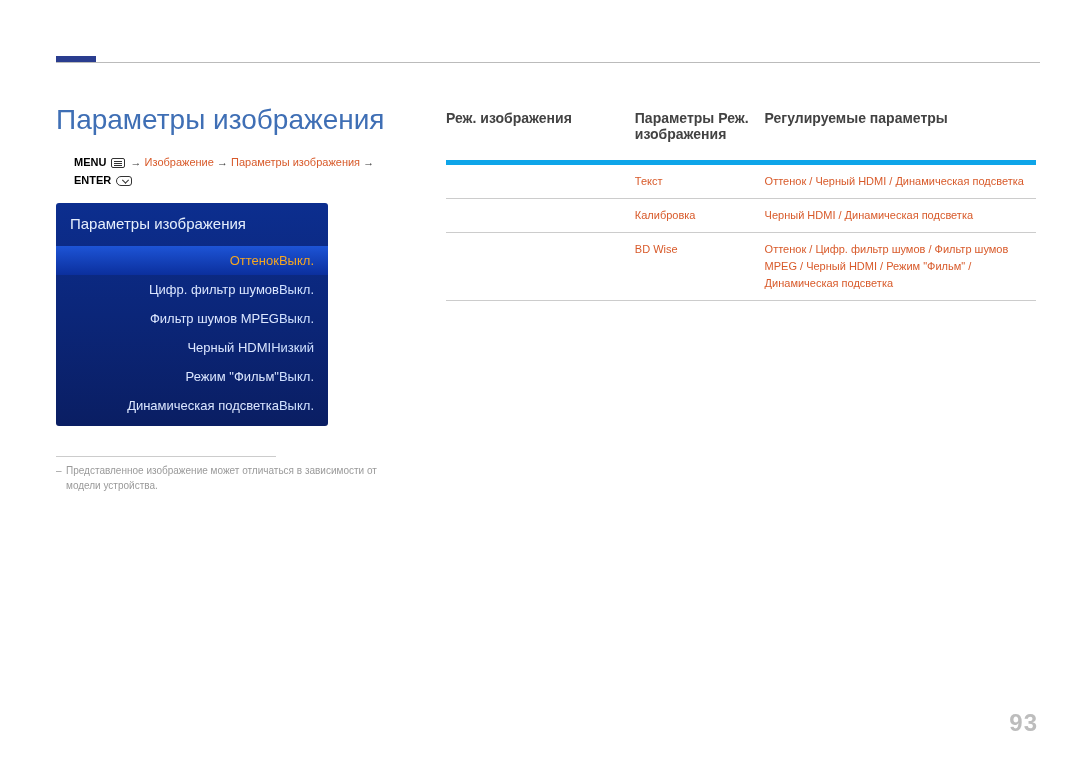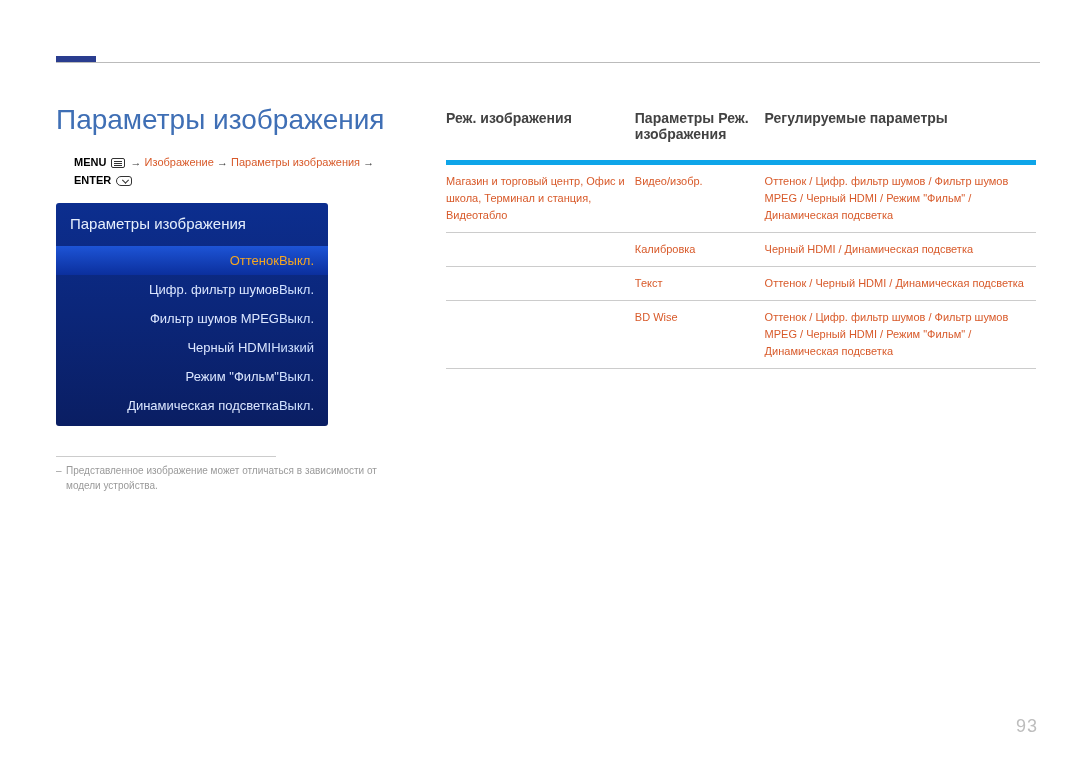--- a/index.html
+++ b/index.html
@@ -151,23 +151,23 @@
     border-bottom: 1px solid #ccc;
   }
   .params-table col.c1 { width: 32%; }
   .params-table col.c2 { width: 22%; }
   .params-table col.c3 { width: 46%; }
 
   .page-num {
     position: absolute;
     right: 42px;
     bottom: 26px;
-    font-size: 18px;
+    font-size: 24px;
     color: #bdbdbd;
-    font-weight: 400;
+    font-weight: 700;
     letter-spacing: 1px;
   }
 </style>
 </head>
 <body>
 
 <div class="top-accent"></div>
 <div class="top-rule"></div>
 
 <div class="page">
@@ -230,33 +230,28 @@
         </colgroup>
       <thead>
         <tr>
           <th>Реж. изображения</th>
           <th>Параметры Реж. изображения</th>
           <th>Регулируемые параметры</th>
         </tr>
       </thead>
       <tbody id="table-body">
           <tr>
-            <td>Магазин и торговый центр, Офис и школа, Терминал и станция, Видеотабло</td>
-            <td>Видео/изобр.</td>
-            <td>Оттенок / Цифр. фильтр шумов / Фильтр шумов MPEG / Черный HDMI / Режим "Фильм" / Динамическая подсветка</td>
+            <td></td>
+            <td>Текст</td>
+            <td>Оттенок / Черный HDMI / Динамическая подсветка</td>
           </tr>
           <tr>
             <td></td>
             <td>Калибровка</td>
             <td>Черный HDMI / Динамическая подсветка</td>
-          </tr>
-          <tr>
-            <td></td>
-            <td>Текст</td>
-            <td>Оттенок / Черный HDMI / Динамическая подсветка</td>
           </tr>
           <tr>
             <td></td>
             <td>BD Wise</td>
             <td>Оттенок / Цифр. фильтр шумов / Фильтр шумов MPEG / Черный HDMI / Режим "Фильм" / Динамическая подсветка</td>
           </tr>
         </tbody>
     </table>
   </div>
 

